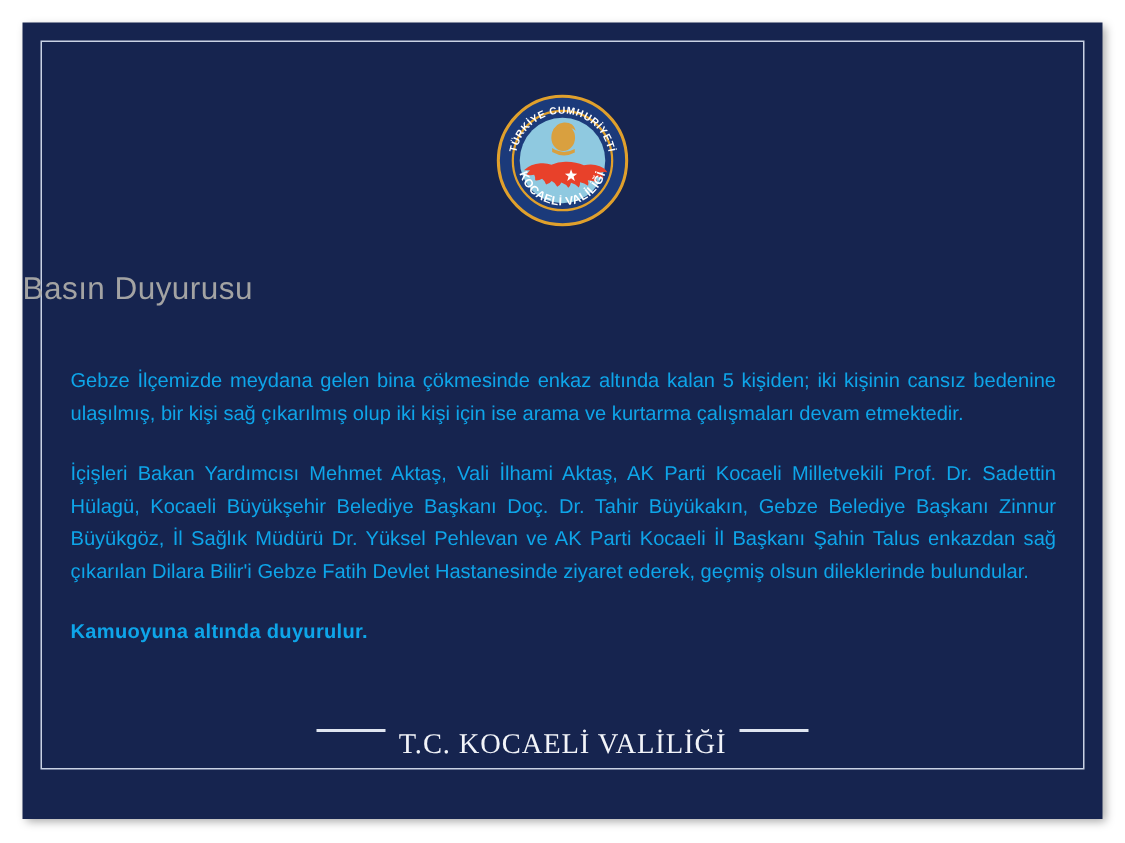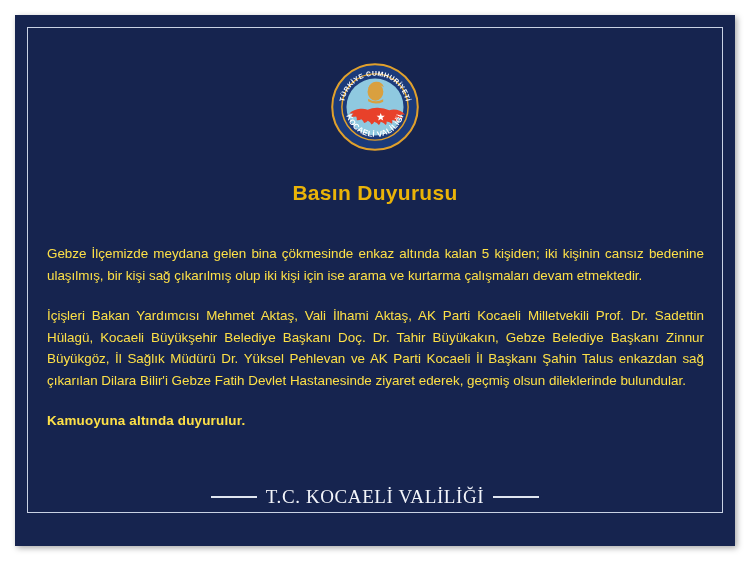--- a/index.html
+++ b/index.html
@@ -52,34 +52,33 @@
     height: 92px;
     position: relative;
   }
 
   
   #title {
     position: absolute;
     left: 0;
     top: 166px;
     width: 100%;
-    text-align: center;
-    color: #eab308;
+    color: #a3a3a3;
     font-size: 21px;
-    font-weight: bold;
+    font-weight: normal;
     letter-spacing: 0.3px;
   }
 
   
   #body-text {
     position: absolute;
     left: 32px;
     top: 228px;
     width: 657px;
-    color: #fde047;
+    color: #0ea5e9;
     font-size: 13.4px;
     line-height: 21.5px;
     text-align: justify;
   }
   #body-text p {
     margin: 0 0 19px 0;
   }
   #body-text p:last-child {
     margin-bottom: 0;
   }
@@ -88,21 +87,21 @@
     letter-spacing: 0.2px;
   }
 
   
   #footer {
     position: absolute;
     left: 0;
     bottom: 38px;
     width: 100%;
     display: flex;
-    align-items: center;
+    align-items: flex-start;
     justify-content: center;
     gap: 9px;
   }
   .rule {
     width: 46px;
     height: 2px;
     background: #dfe5f0;
   }
   #footer-text {
     color: #f2f4f9;

